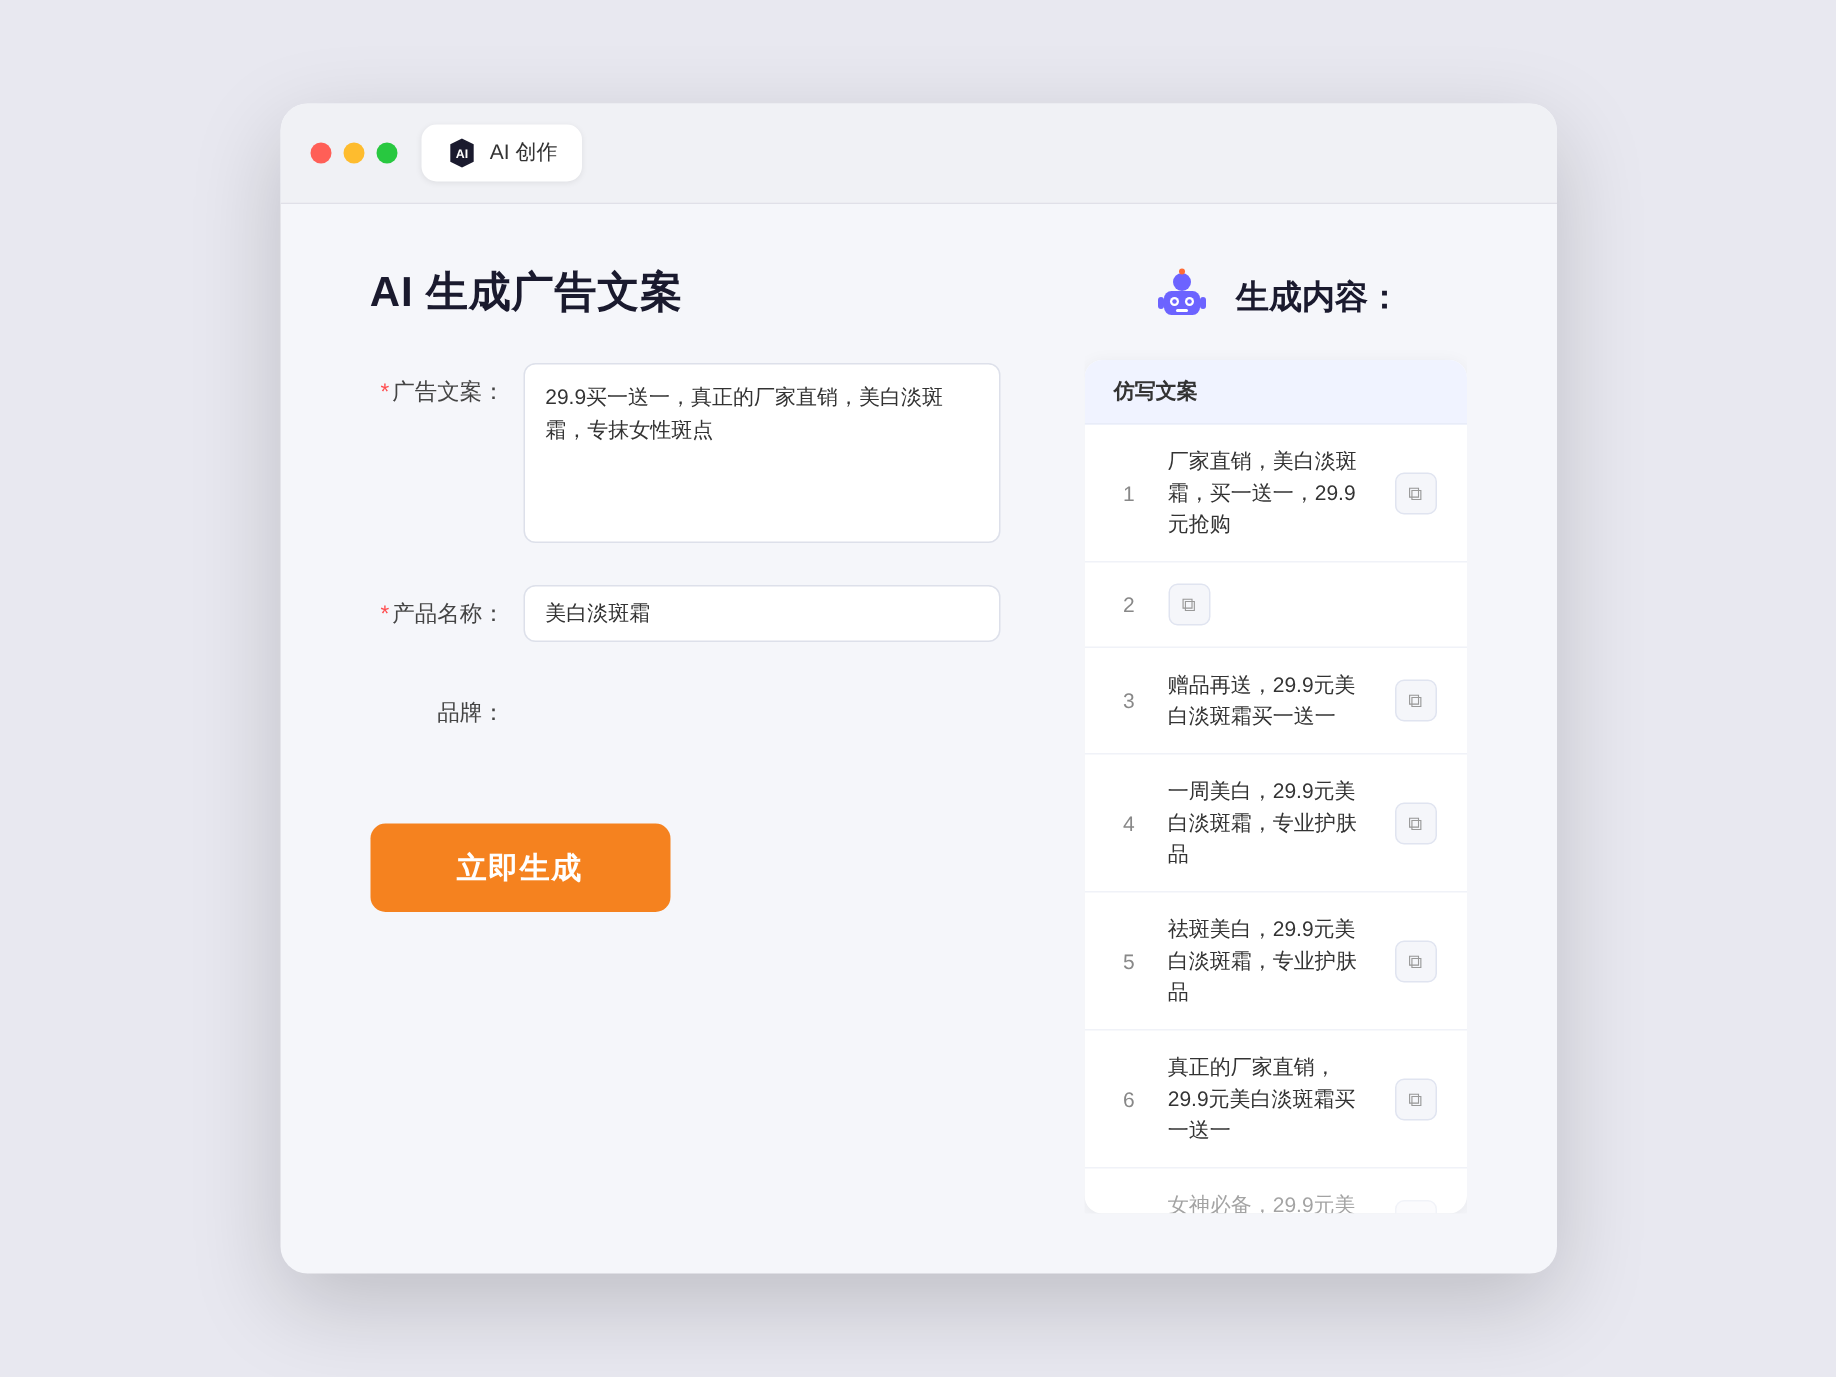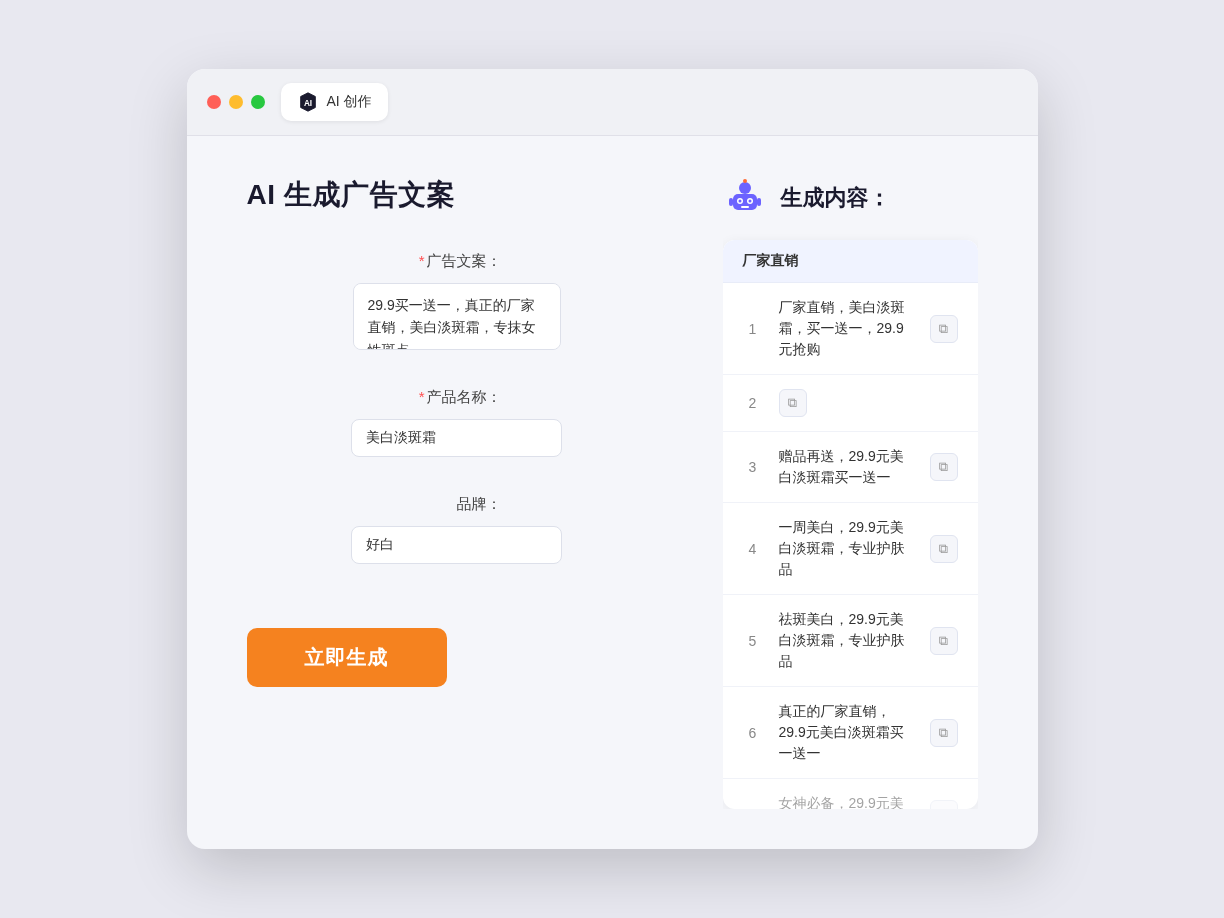--- a/index.html
+++ b/index.html
@@ -92,23 +92,22 @@
 
     .page-title {
       font-size: 28px;
       font-weight: 700;
       color: #1a1a2e;
       letter-spacing: 0.02em;
     }
 
     .form-group {
       display: flex;
-      align-items: center;
+      align-items: flex-start;
       gap: 12px;
-      flex-direction: column;
     }
 
     .form-label {
       font-size: 15px;
       color: #444;
       white-space: nowrap;
       padding-top: 10px;
       min-width: 90px;
       text-align: right;
     }
@@ -157,20 +156,21 @@
       display: flex;
       flex-direction: column;
       gap: 20px;
       overflow: hidden;
     }
 
     .result-header {
       display: flex;
       align-items: center;
       gap: 14px;
+      justify-content: center;
     }
 
     .robot-icon {
       width: 44px;
       height: 44px;
     }
 
     .result-title {
       font-size: 22px;
       font-weight: 600;
@@ -283,21 +283,20 @@
 
       <div class="form-group">
         <label class="form-label">
           <span class="required-star">*</span><span>产品名称：</span>
         </label>
         <input type="text" class="form-input" value="美白淡斑霜" style="">
       </div>
 
       <div class="form-group">
         <label class="form-label">品牌：</label>
-        <input type="text" class="form-input" value="好白" style="">
       </div>
 
       <button class="generate-btn">立即生成</button>
     </div>
 
     <div class="right-panel">
       <div class="result-header">
 
         <svg class="robot-icon" viewBox="0 0 44 44" fill="none" xmlns="http://www.w3.org/2000/svg">
           <circle cx="22" cy="12" r="6" fill="#6c63ff"></circle>
@@ -309,21 +308,21 @@
           <rect x="18" y="30" width="8" height="2" rx="1" fill="white"></rect>
           <line x1="22" y1="6" x2="22" y2="10" stroke="#6c63ff" stroke-width="2"></line>
           <circle cx="22" cy="5" r="2" fill="#ff6b35"></circle>
           <rect x="6" y="22" width="4" height="8" rx="2" fill="#6c63ff"></rect>
           <rect x="34" y="22" width="4" height="8" rx="2" fill="#6c63ff"></rect>
         </svg>
         <span class="result-title">生成内容：</span>
       </div>
 
       <div class="result-table">
-        <div class="table-header">厂家直销</div>
+        <div class="table-header">仿写文案</div>
         <div class="table-body" id="table-body">
         <div class="table-row">
               <span class="row-num">1</span>
               <span class="row-text">厂家直销，美白淡斑霜，买一送一，29.9元抢购</span>
               <button class="copy-btn">
                 <span class="copy-icon">⧉</span>
               </button>
             </div>
             <div class="table-row">
               <span class="row-num">2</span>

